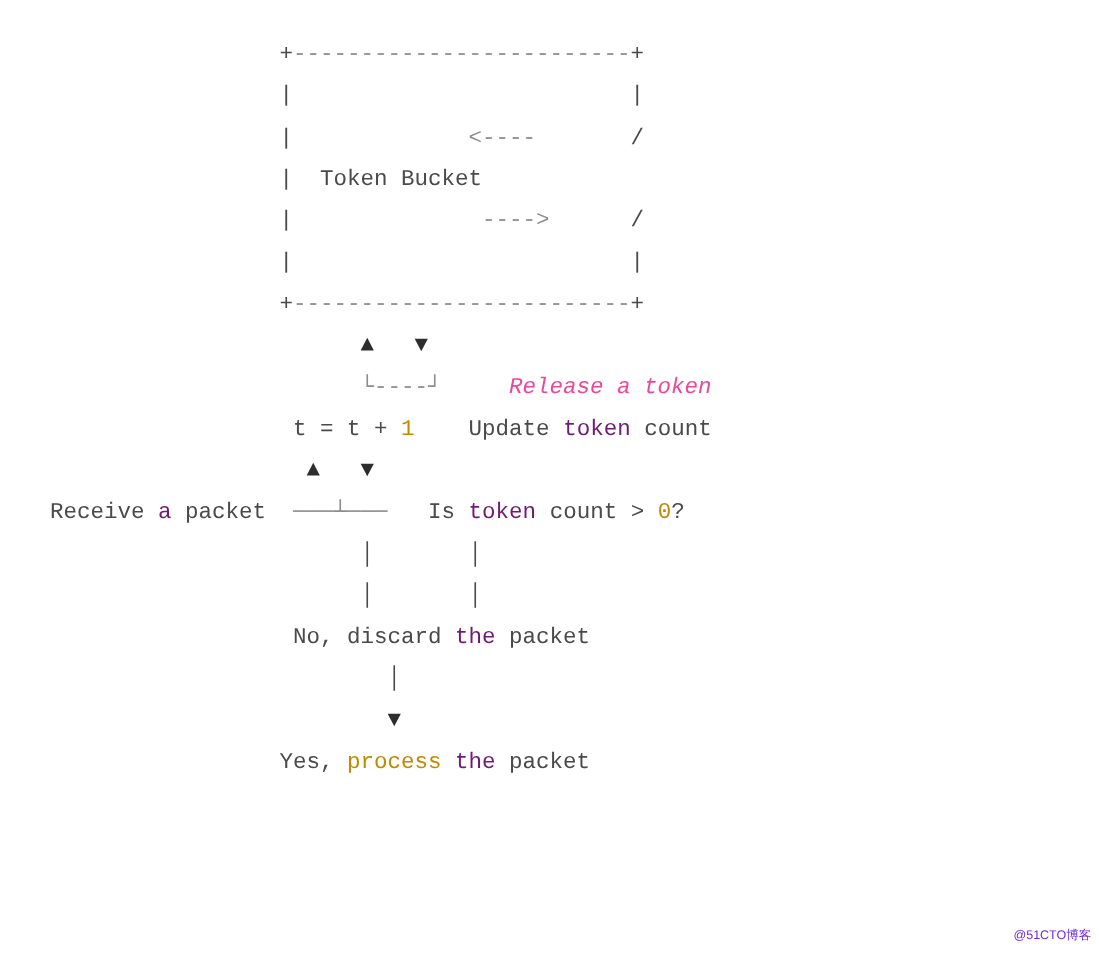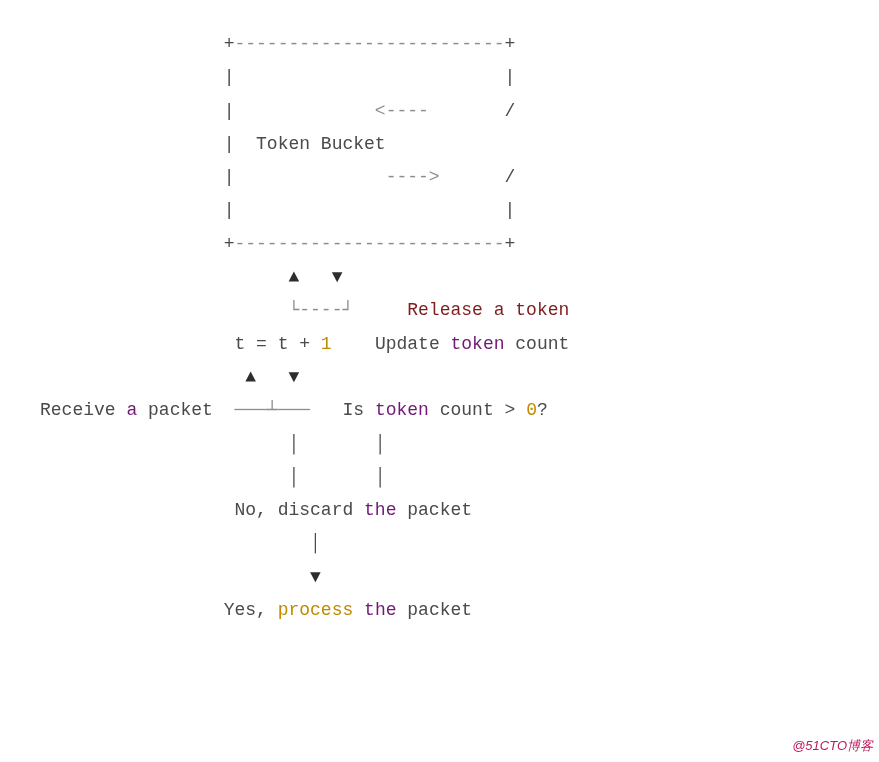--- a/index.html
+++ b/index.html
@@ -16,33 +16,32 @@
   }
   .pre {
     white-space: pre;
     position: absolute;
     top: 28px;
     left: 40px;
   }
   .tok { display: inline; }
   .c-default { color: #4a4a4a; }
   .c-gray    { color: #8d8d8d; }
-  .c-italic  { color: #7f1d1d; }
+  .c-italic  { color: #ec4899; font-style: italic; }
   .c-orange  { color: #c08a00; }
   .c-purple  { color: #701a75; }
   .c-black   { color: #2d2d2d; }
   .watermark {
     position: absolute;
     right: 6px;
     bottom: 4px;
     font-family: sans-serif;
-    font-size: 13px;
-    color: #be185d;
+    font-size: 10px;
+    color: #6d28d9;
     letter-spacing: 0;
-    font-style: italic;
   }
 </style>
 </head>
 <body>
 
 <div class="pre" id="diagram"><div><span class="tok c-default">                 +</span><span class="tok c-gray">-------------------------</span><span class="tok c-default">+</span></div><div><span class="tok c-default">                 |                         |</span></div><div><span class="tok c-default">                 |             </span><span class="tok c-gray">&lt;----</span><span class="tok c-default">       /</span></div><div><span class="tok c-default">                 |  Token Bucket           </span></div><div><span class="tok c-default">                 |              </span><span class="tok c-gray">----&gt;</span><span class="tok c-default">      /</span></div><div><span class="tok c-default">                 |                         |</span></div><div><span class="tok c-default">                 +</span><span class="tok c-gray">-------------------------</span><span class="tok c-default">+</span></div><div><span class="tok c-black">                       ▲   ▼</span></div><div><span class="tok c-gray">                       └----┘     </span><span class="tok c-italic">Release a token</span></div><div><span class="tok c-default">                  t = t + </span><span class="tok c-orange">1</span><span class="tok c-default">    Update </span><span class="tok c-purple">token</span><span class="tok c-default"> count</span></div><div><span class="tok c-black">                   ▲   ▼</span></div><div><span class="tok c-default">Receive </span><span class="tok c-purple">a</span><span class="tok c-default"> packet  </span><span class="tok c-gray">───┴───</span><span class="tok c-default">   Is </span><span class="tok c-purple">token</span><span class="tok c-default"> count &gt; </span><span class="tok c-orange">0</span><span class="tok c-default">?</span></div><div><span class="tok c-default">                       │       │</span></div><div><span class="tok c-default">                       │       │</span></div><div><span class="tok c-default">                  No, discard </span><span class="tok c-purple">the</span><span class="tok c-default"> packet</span></div><div><span class="tok c-default">                         │</span></div><div><span class="tok c-black">                         ▼</span></div><div><span class="tok c-default">                 Yes, </span><span class="tok c-orange">process</span><span class="tok c-default"> </span><span class="tok c-purple">the</span><span class="tok c-default"> packet</span></div></div>
 
 <div class="watermark">@51CTO博客</div>
 
 </body></html>

